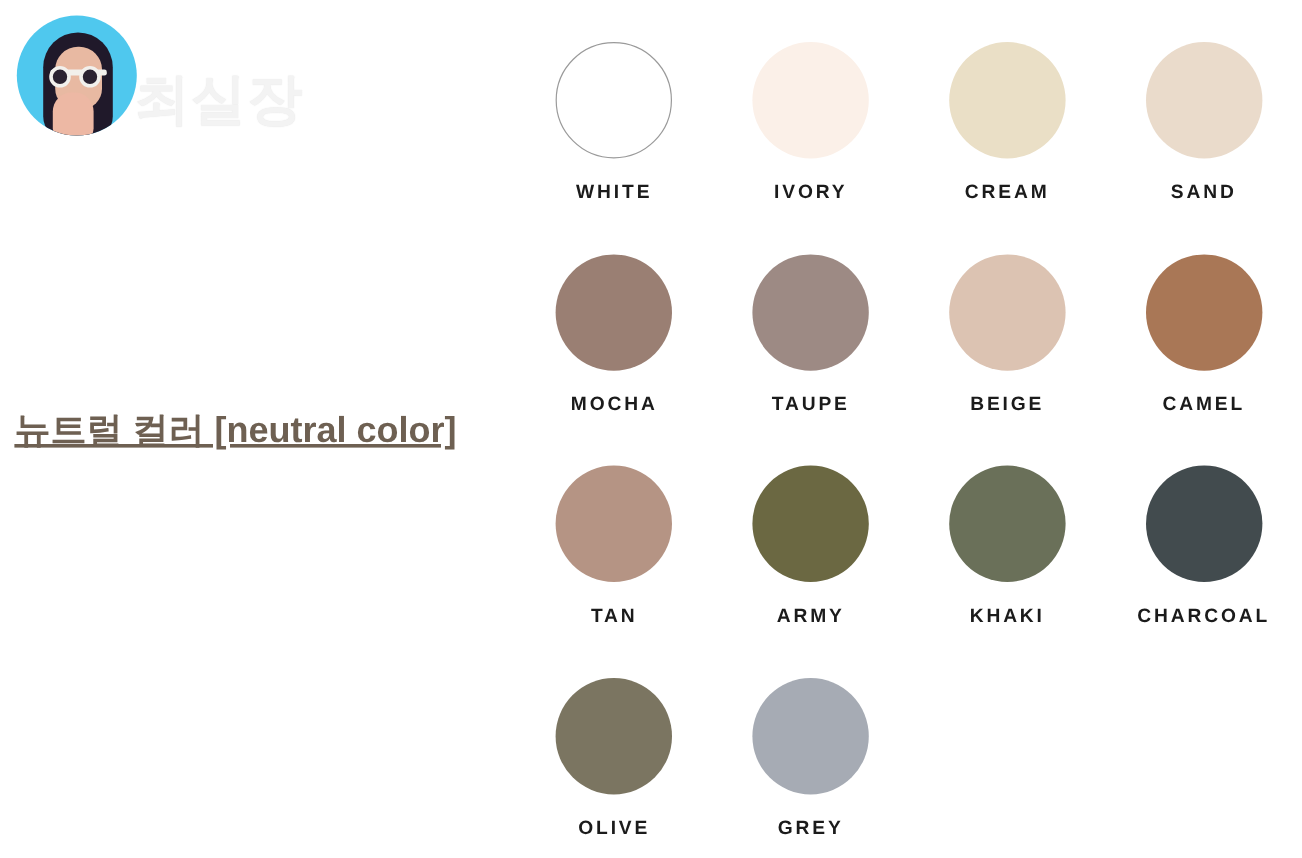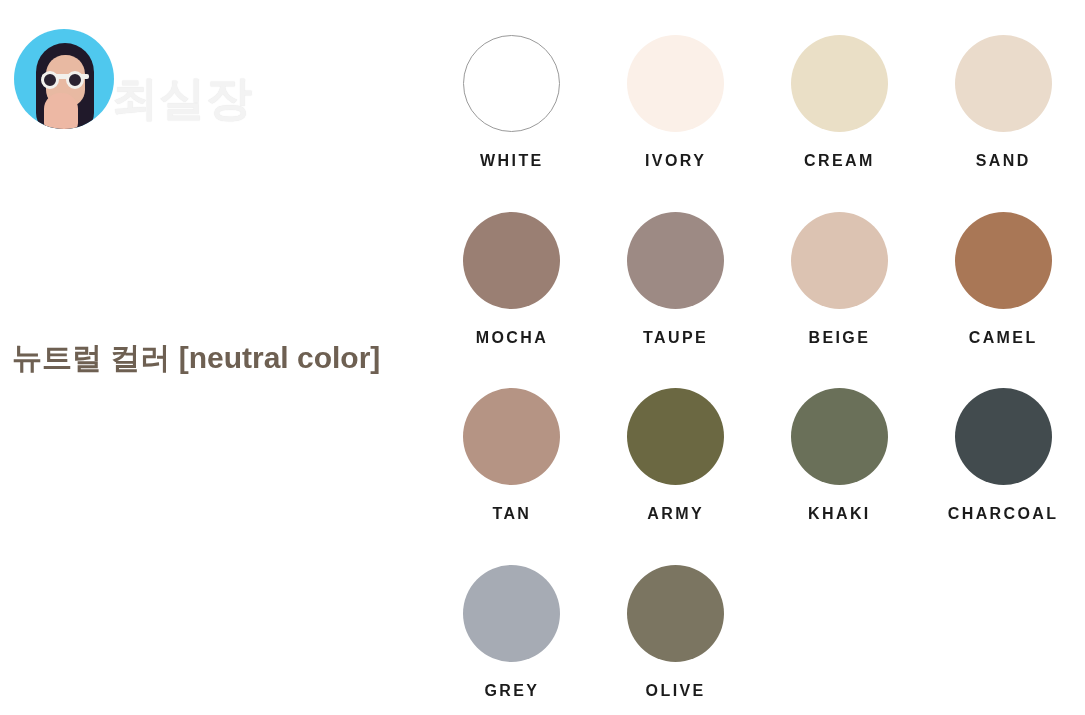--- a/index.html
+++ b/index.html
@@ -15,21 +15,20 @@
     font-family: "Liberation Sans", sans-serif;
   }
 
   
   #branding {
     position: absolute;
     left: 0;
     top: 0;
     width: 430px;
     height: 140px;
-    margin-top: 16px;
   }
   #avatar {
     position: absolute;
     left: 14px;
     top: 13px;
     width: 100px;
     height: 100px;
     border-radius: 50%;
     overflow: hidden;
     background: #4fc8ee;
@@ -150,21 +149,21 @@
     <div class="av-hair"></div>
     <div class="av-face"></div>
     <div class="av-hand"></div>
     <div class="av-glasses-bar"></div>
     <div class="av-lens left"></div>
     <div class="av-lens right"></div>
   </div>
   <div id="watermark">최실장</div>
 </div>
 
-<div id="section-title" style="color: rgb(110, 96, 82);">뉴트럴 컬러 [neutral color]</div>
+<div id="section-title" style="color: rgb(110, 96, 82); text-decoration: underline;">뉴트럴 컬러 [neutral color]</div>
 
 <div id="palette-grid">
     <div class="swatch-cell">
       <div class="swatch-dot" style="background: rgb(255, 255, 255); border: 1px solid rgb(154, 154, 154);"></div>
       <div class="swatch-label">WHITE</div>
     </div>
     <div class="swatch-cell">
       <div class="swatch-dot" style="background: rgb(251, 240, 232); border: none;"></div>
       <div class="swatch-label">IVORY</div>
     </div>
@@ -202,20 +201,20 @@
     </div>
     <div class="swatch-cell">
       <div class="swatch-dot" style="background: rgb(106, 112, 89); border: none;"></div>
       <div class="swatch-label">KHAKI</div>
     </div>
     <div class="swatch-cell">
       <div class="swatch-dot" style="background: rgb(66, 75, 78); border: none;"></div>
       <div class="swatch-label">CHARCOAL</div>
     </div>
     <div class="swatch-cell">
+      <div class="swatch-dot" style="background: rgb(123, 117, 97); border: none;"></div>
+      <div class="swatch-label">OLIVE</div>
+    </div>
+    <div class="swatch-cell">
       <div class="swatch-dot" style="background: rgb(166, 171, 180); border: none;"></div>
       <div class="swatch-label">GREY</div>
     </div>
-    <div class="swatch-cell">
-      <div class="swatch-dot" style="background: rgb(123, 117, 97); border: none;"></div>
-      <div class="swatch-label">OLIVE</div>
-    </div>
   </div>
 
 </body></html>

